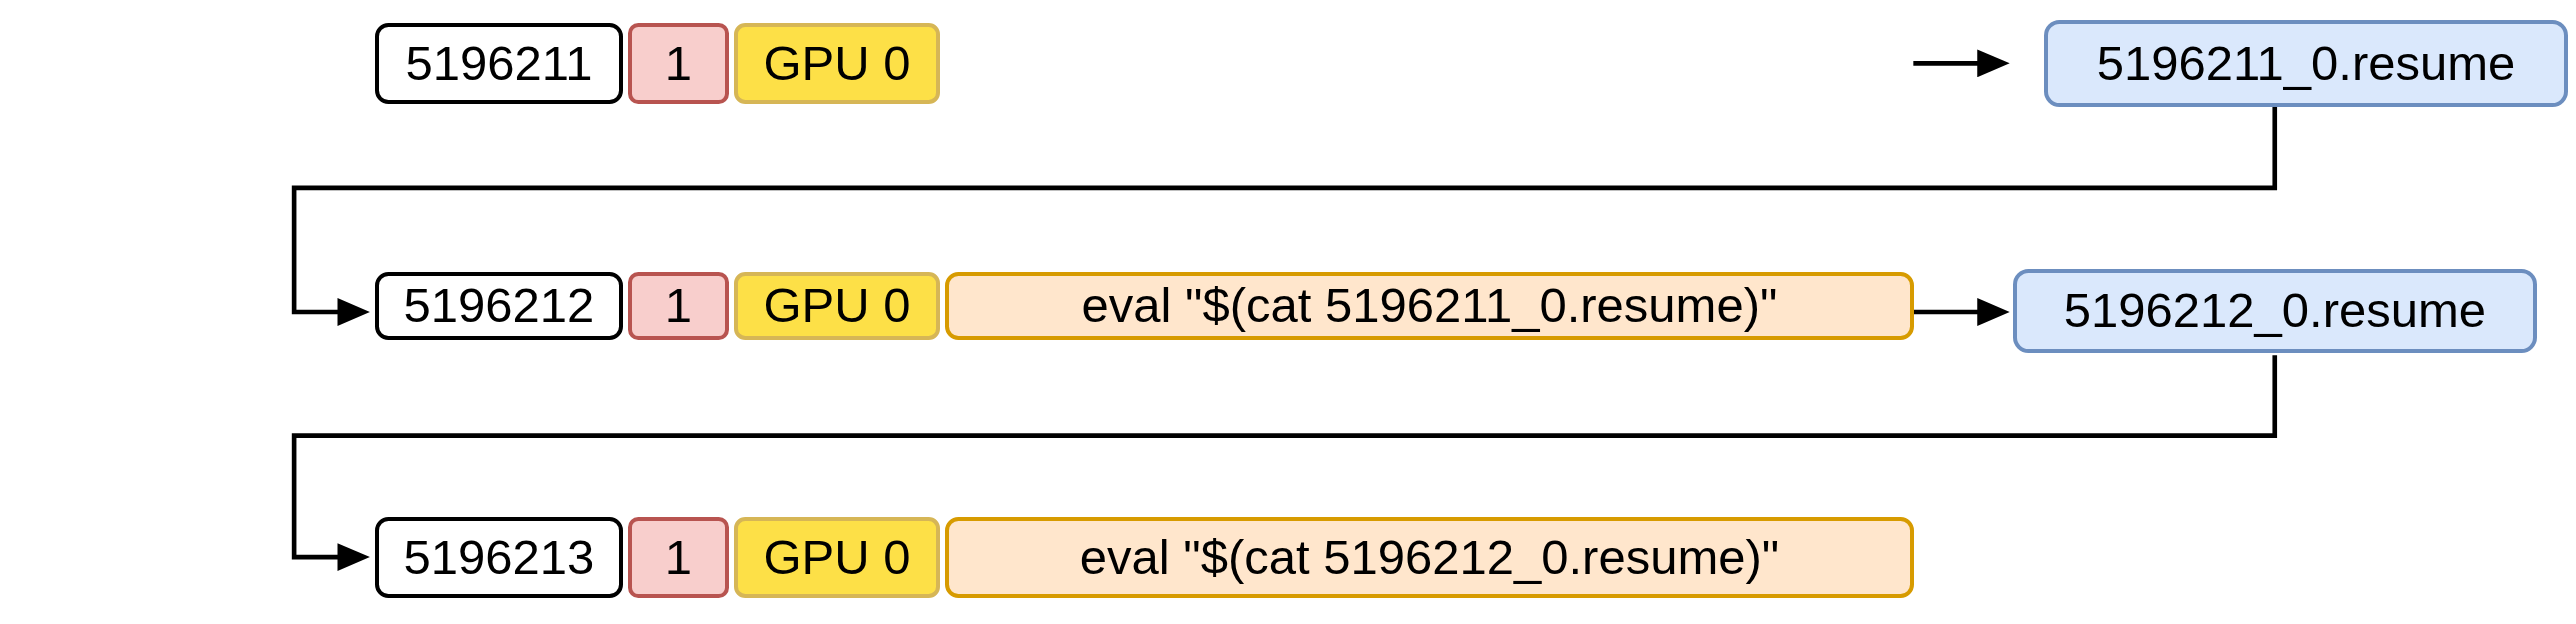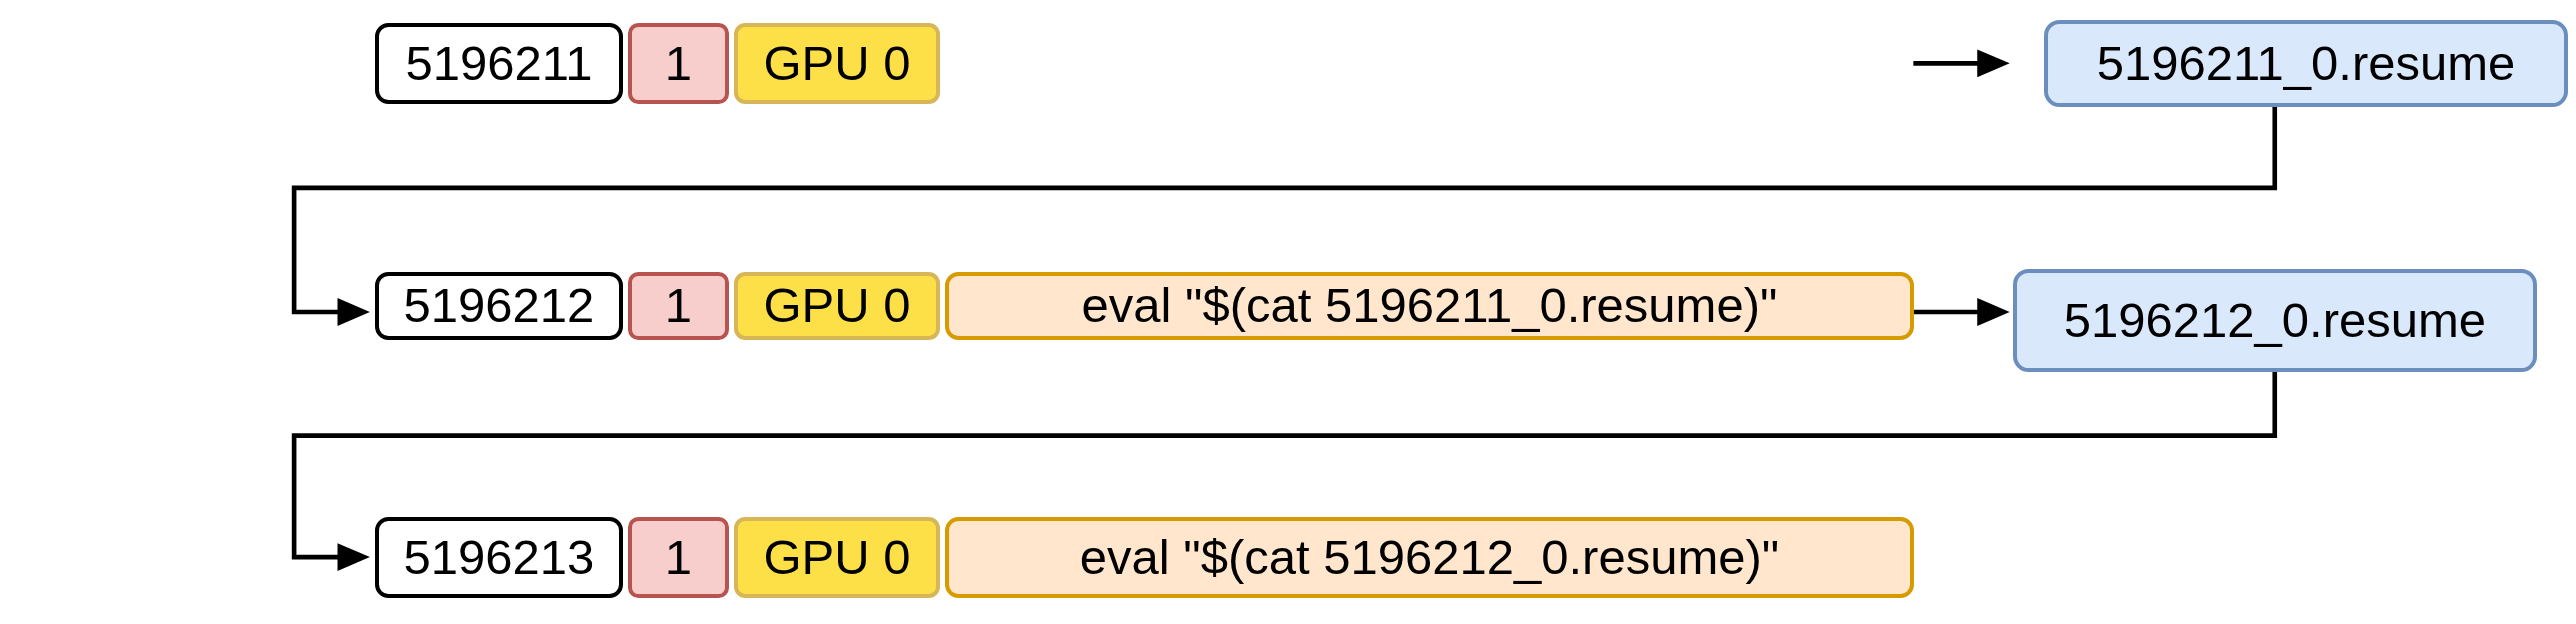--- a/index.html
+++ b/index.html
@@ -83,21 +83,21 @@
 
   <div class="node job-box row1" style="left:375px; width:248px;">5196211</div>
   <div class="node ntasks-box row1" style="left:628px; width:101px;">1</div>
   <div class="node gpu-box row1" style="left:734px; width:206px;">GPU 0</div>
   <div class="node resume-node" style="left:2013px; top:20px; width:524px; height:87px;margin-left:31px;">5196211_0.resume</div>
 
   <div class="node job-box row2" style="left:375px; width:248px;">5196212</div>
   <div class="node ntasks-box row2" style="left:628px; width:101px;">1</div>
   <div class="node gpu-box row2" style="left:734px; width:206px;">GPU 0</div>
   <div class="node cmd-box row2" style="left:945px; width:969px;">eval "$(cat 5196211_0.resume)"</div>
-  <div class="node resume-node" style="left:2013px; top:269px; width:524px; height:103px;">5196212_0.resume</div>
+  <div class="node resume-node" style="left:2013px; top:269px; width:524px; height:84px;">5196212_0.resume</div>
 
   <div class="node job-box row3" style="left:375px; width:248px;">5196213</div>
   <div class="node ntasks-box row3" style="left:628px; width:101px;">1</div>
   <div class="node gpu-box row3" style="left:734px; width:206px;">GPU 0</div>
   <div class="node cmd-box row3" style="left:945px; width:969px;">eval "$(cat 5196212_0.resume)"</div>
 
 </div>
 
 
 </body></html>

